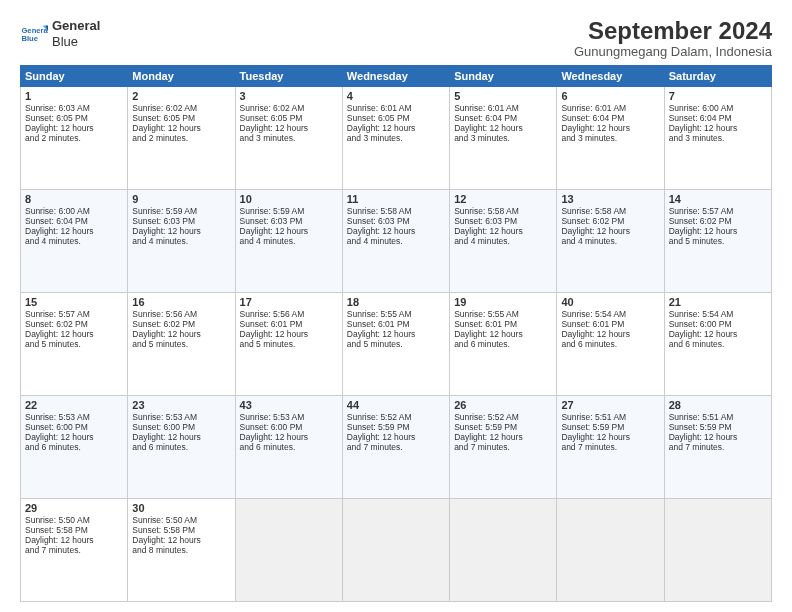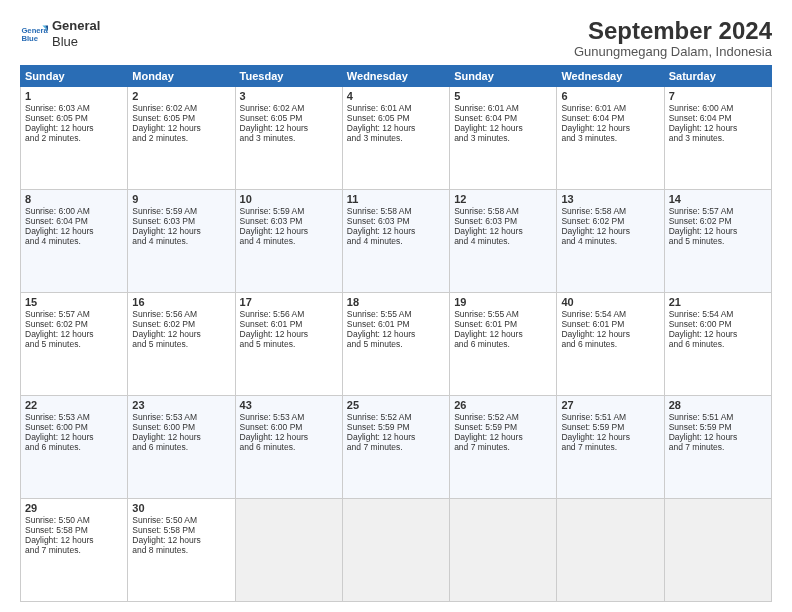--- a/index.html
+++ b/index.html
@@ -295,21 +295,21 @@
             <div>and 6 minutes.</div>
           </td>
           <td>
             <span class="day-num">43</span>
             <div>Sunrise: 5:53 AM</div>
             <div>Sunset: 6:00 PM</div>
             <div>Daylight: 12 hours</div>
             <div>and 6 minutes.</div>
           </td>
           <td>
-            <span class="day-num">25</span>
+            <span class="day-num">44</span>
             <div>Sunrise: 5:52 AM</div>
             <div>Sunset: 5:59 PM</div>
             <div>Daylight: 12 hours</div>
             <div>and 7 minutes.</div>
           </td>
           <td>
             <span class="day-num">26</span>
             <div>Sunrise: 5:52 AM</div>
             <div>Sunset: 5:59 PM</div>
             <div>Daylight: 12 hours</div>

